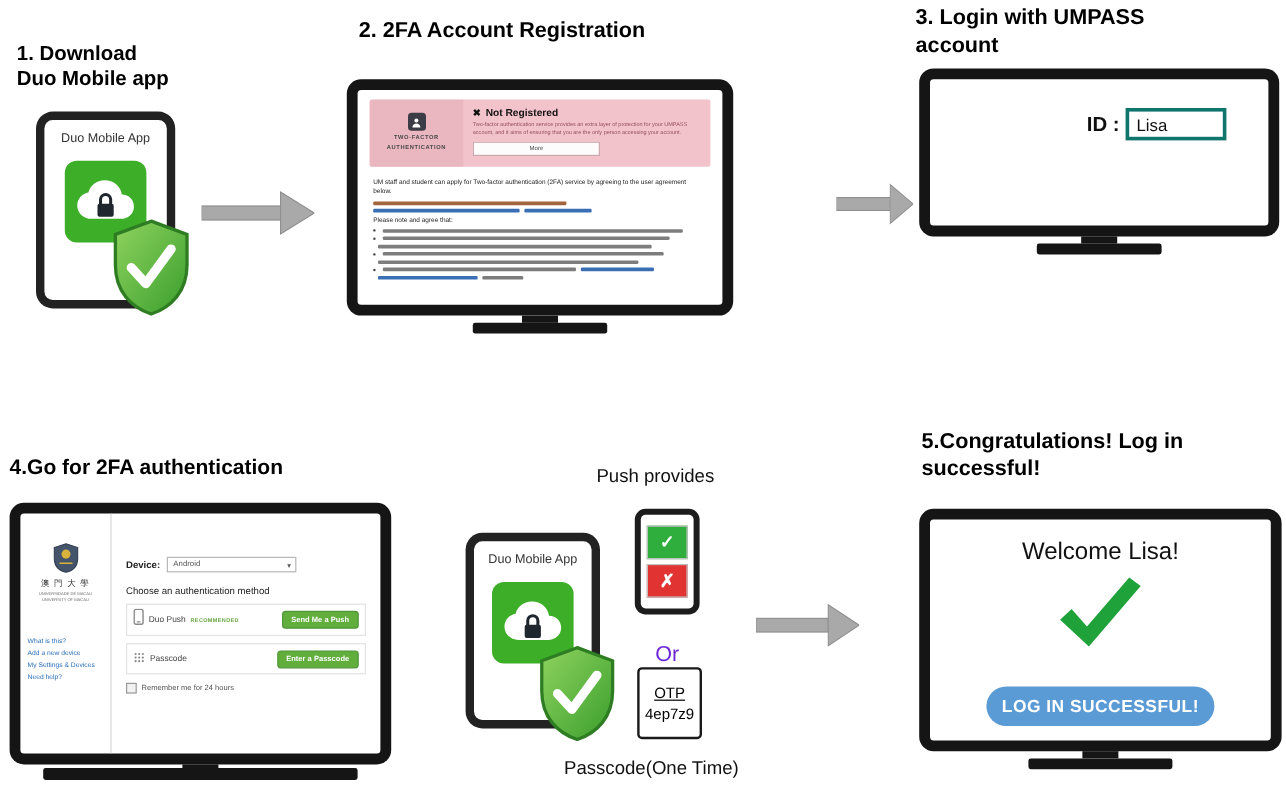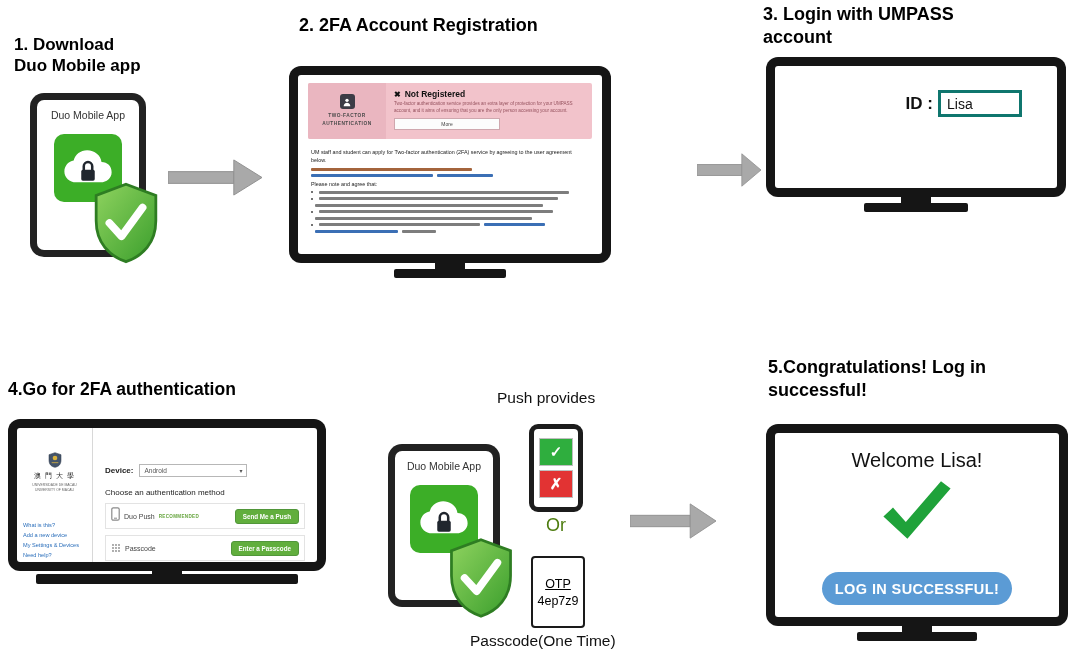--- a/index.html
+++ b/index.html
@@ -61,21 +61,21 @@
   .method-row{display:flex;align-items:center;margin-top:6px;border:1px solid #e3e3e3;background:#fff;padding:3px 5px;gap:4px;}
   .m-name{font-size:7px;color:#444;}
   .m-tag{font-size:4.6px;font-weight:bold;color:#67a53f;letter-spacing:.3px;}
   .duo-btn{margin-left:auto;border:1px solid #51963a;color:#fff;font-size:6.3px;font-weight:bold;padding:3px 7px;border-radius:3px;cursor:pointer;}
   .remember-row{display:flex;align-items:center;gap:4px;margin-top:7px;}
   .cb{width:7px;height:7px;border:1px solid #9a9a9a;background:#f2f2f2;display:inline-block;cursor:pointer;}
   .remember-text{font-size:6.3px;color:#555;}
 
   
   .mid-label{font-size:15.5px;color:#111;}
-  .or-label{font-size:18px;color:#4d7c0f;}
+  .or-label{font-size:18px;color:#6d28d9;margin-top:20px;}
   .mini-phone{background:#1c1c1c;border-radius:9px;padding:5px;box-sizing:border-box;}
   .mini-screen{width:100%;height:100%;background:#fff;border-radius:4px;display:flex;flex-direction:column;align-items:center;justify-content:center;gap:4px;}
   .resp-btn{width:32px;height:26px;display:flex;align-items:center;justify-content:center;color:#fff;font-weight:bold;font-size:15px;border:1px solid #bfbfbf;cursor:pointer;}
   .otp-card{border:2px solid #1a1a1a;border-radius:4px;background:#fff;display:flex;flex-direction:column;align-items:center;justify-content:center;gap:3px;box-sizing:border-box;}
   .otp-title{font-size:12.5px;color:#000;text-decoration:underline;}
   .otp-code{font-size:12.5px;color:#000;}
 
   
   .success-screen{display:flex;flex-direction:column;align-items:center;}
   .welcome{font-size:20px;color:#111;margin-top:16px;}
@@ -212,21 +212,21 @@
             </div>
         </div>
         <div class="login-btn" style="background:#5b9bd5;">LOG IN</div>
       </div>
     </div>
     <div class="neck"></div>
     <div class="base" style="width:104px;"></div>
   </div>
 
   <div class="monitor-unit" style="left:8px;top:419px;width:318px;">
-    <div class="monitor-frame" style="height:152px;">
+    <div class="monitor-frame" style="height:218px;">
       <div class="screen duo-screen">
         <div class="duo-sidebar">
           <svg width="22" height="26" viewBox="0 0 20 24">
             <path d="M10 1 L19 4 V12 C19 19 15 22 10 23 C5 22 1 19 1 12 V4 Z" fill="#44546a" stroke="#2f3b4c" stroke-width="0.8"></path>
             <circle cx="10" cy="9" r="3.5" fill="#d9b23c"></circle>
             <path d="M5 16 h10" stroke="#d9b23c" stroke-width="1.2"></path>
           </svg>
           <div class="um-cn">澳 門 大 學</div>
           <div class="um-sub">UNIVERSIDADE DE MACAU</div>
           <div class="um-sub">UNIVERSITY OF MACAU</div>
@@ -309,21 +309,21 @@
   </svg>
 
   <div class="abs mid-label" style="left:497px;top:389px;">Push provides</div>
   <div class="abs mini-phone" style="left:529px;top:424px;width:54px;height:88px;">
     <div class="mini-screen">
       <div class="resp-btn" style="background:#2fae3e;">✓</div>
       <div class="resp-btn" style="background:#e23333;">✗</div>
     </div>
   </div>
   <div class="abs or-label" style="left:546px;top:515px;">Or</div>
-  <div class="abs otp-card" style="left:531px;top:556px;width:54px;height:72px;">
+  <div class="abs otp-card" style="left:531px;top:556px;width:54px;height:60px;">
     <div class="otp-title">OTP</div>
     <div class="otp-code">4ep7z9</div>
   </div>
   <div class="abs mid-label" style="left:470px;top:632px;">Passcode(One Time)</div>
 
   <div class="monitor-unit" style="left:766px;top:424px;width:302px;">
     <div class="monitor-frame" style="height:202px;">
       <div class="screen success-screen">
         <div class="welcome">Welcome Lisa!</div>
         <svg width="80" height="72" viewBox="0 0 100 80" style="margin-top:2px;">

